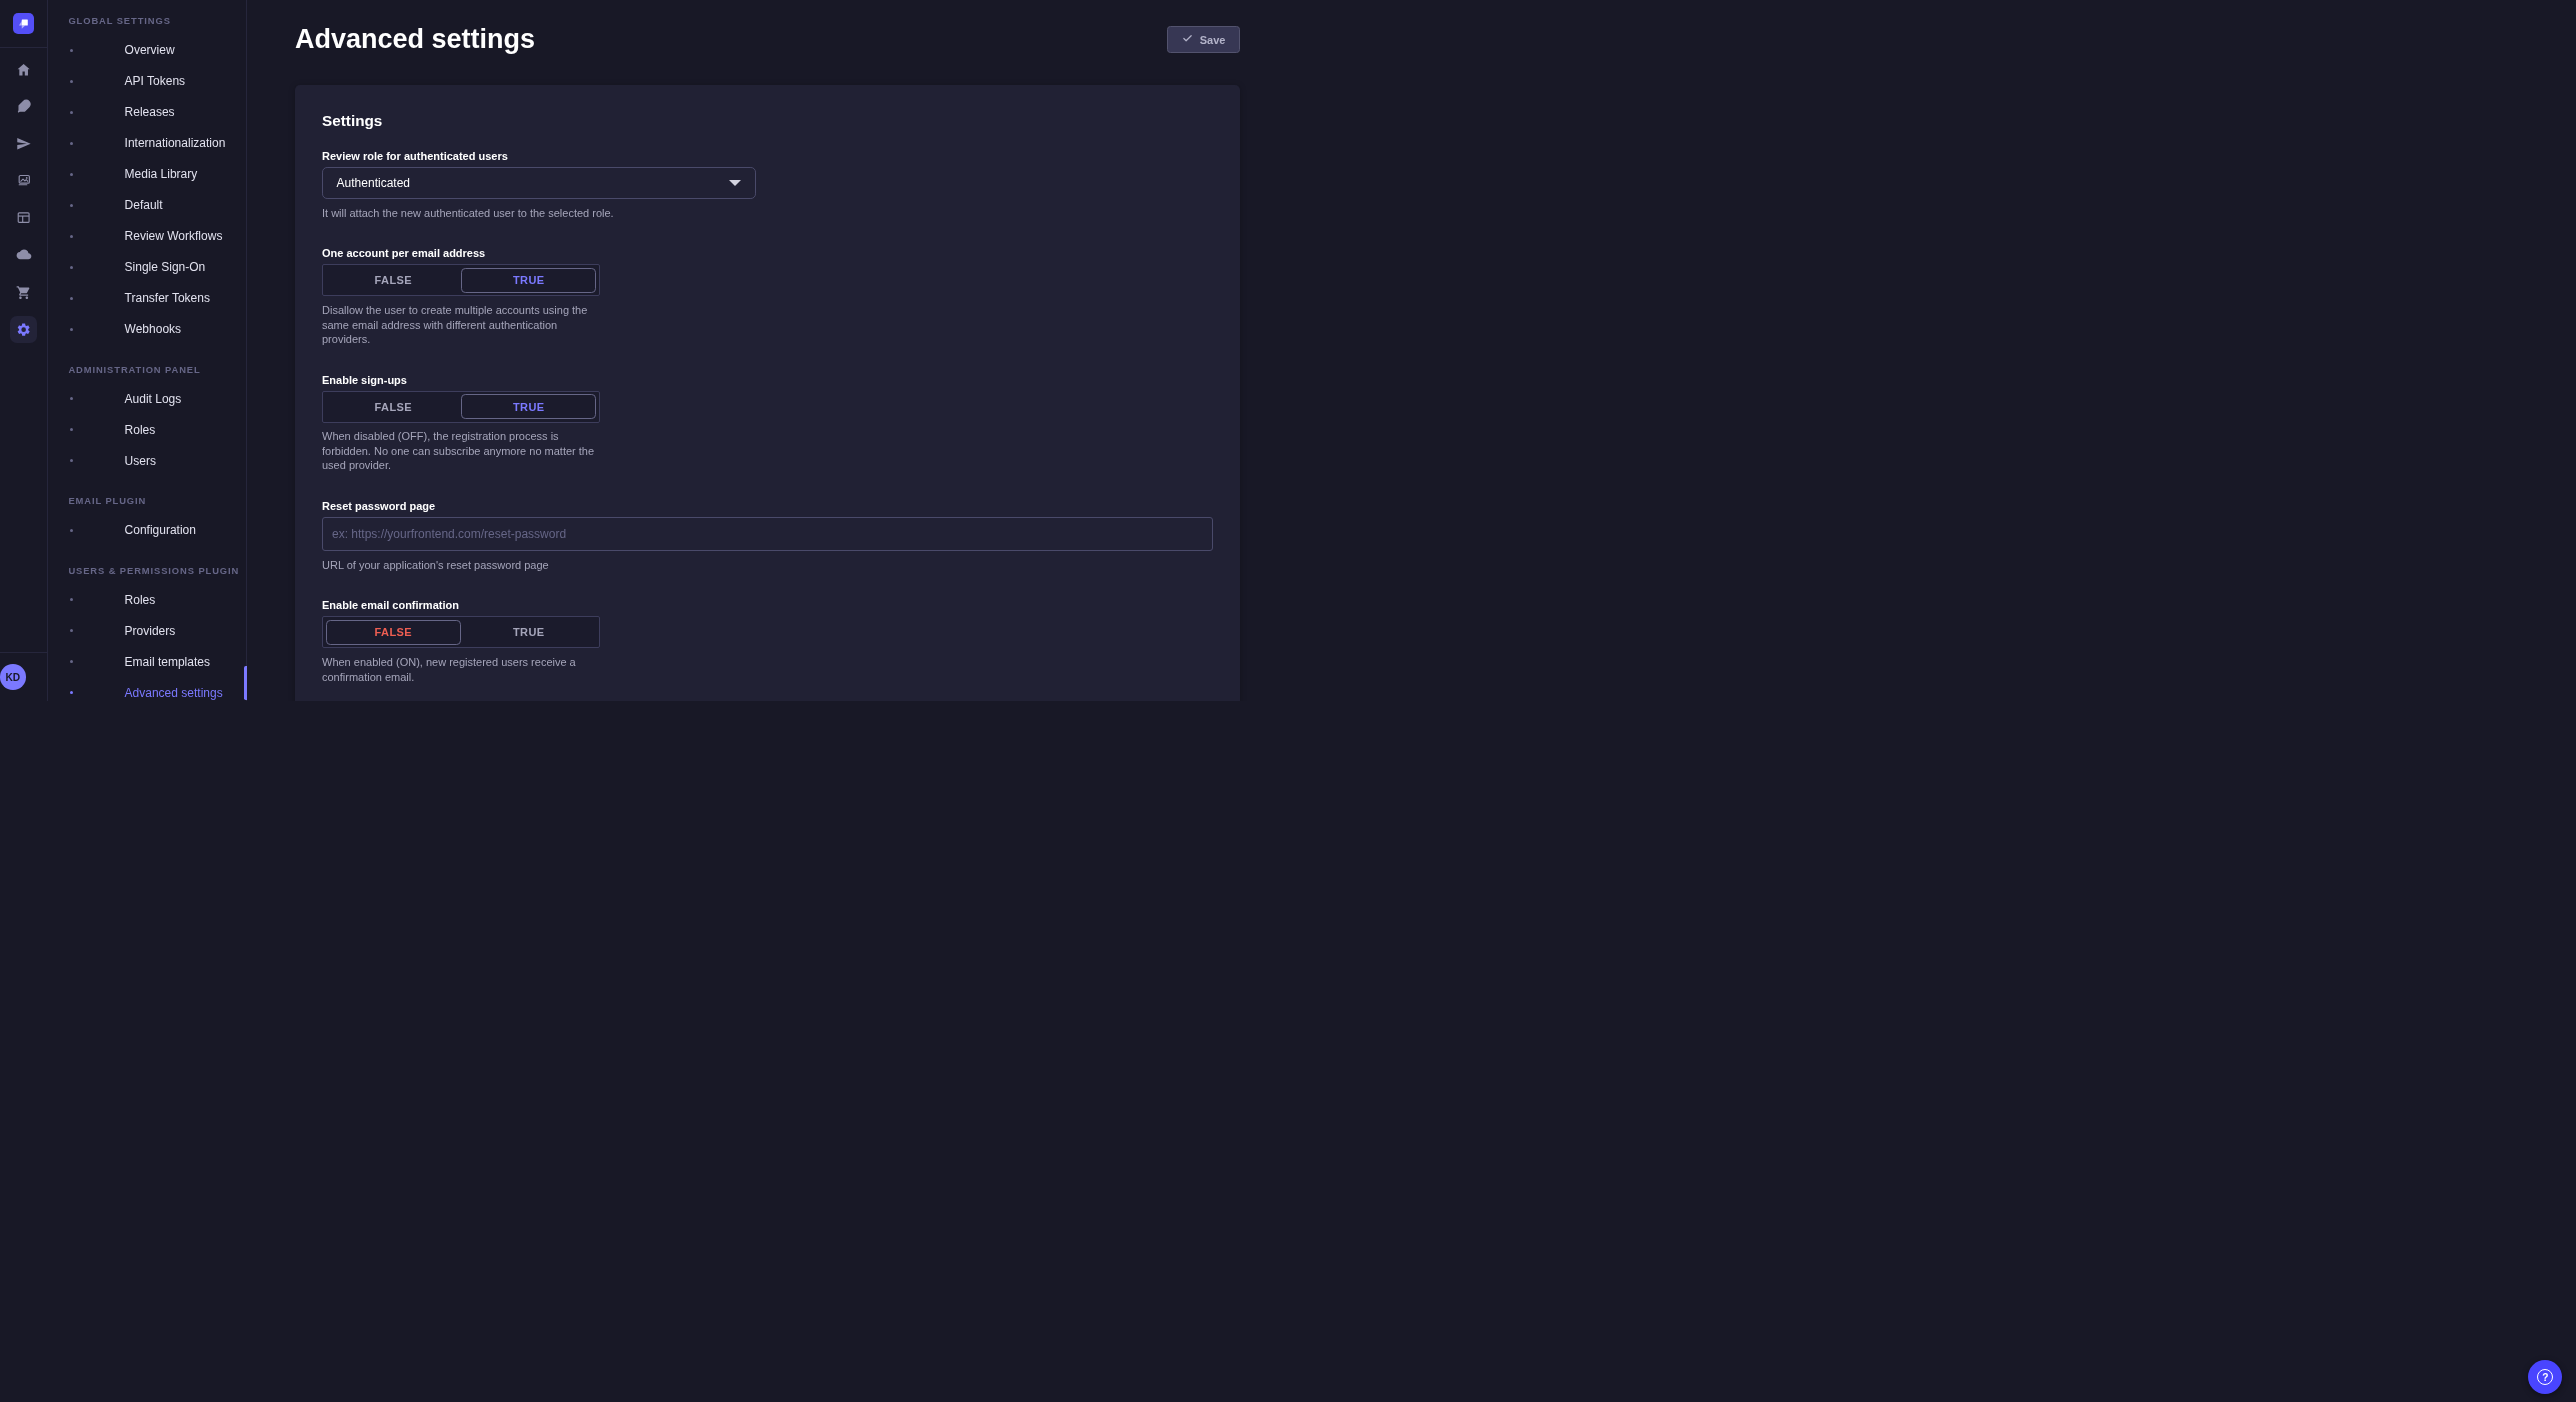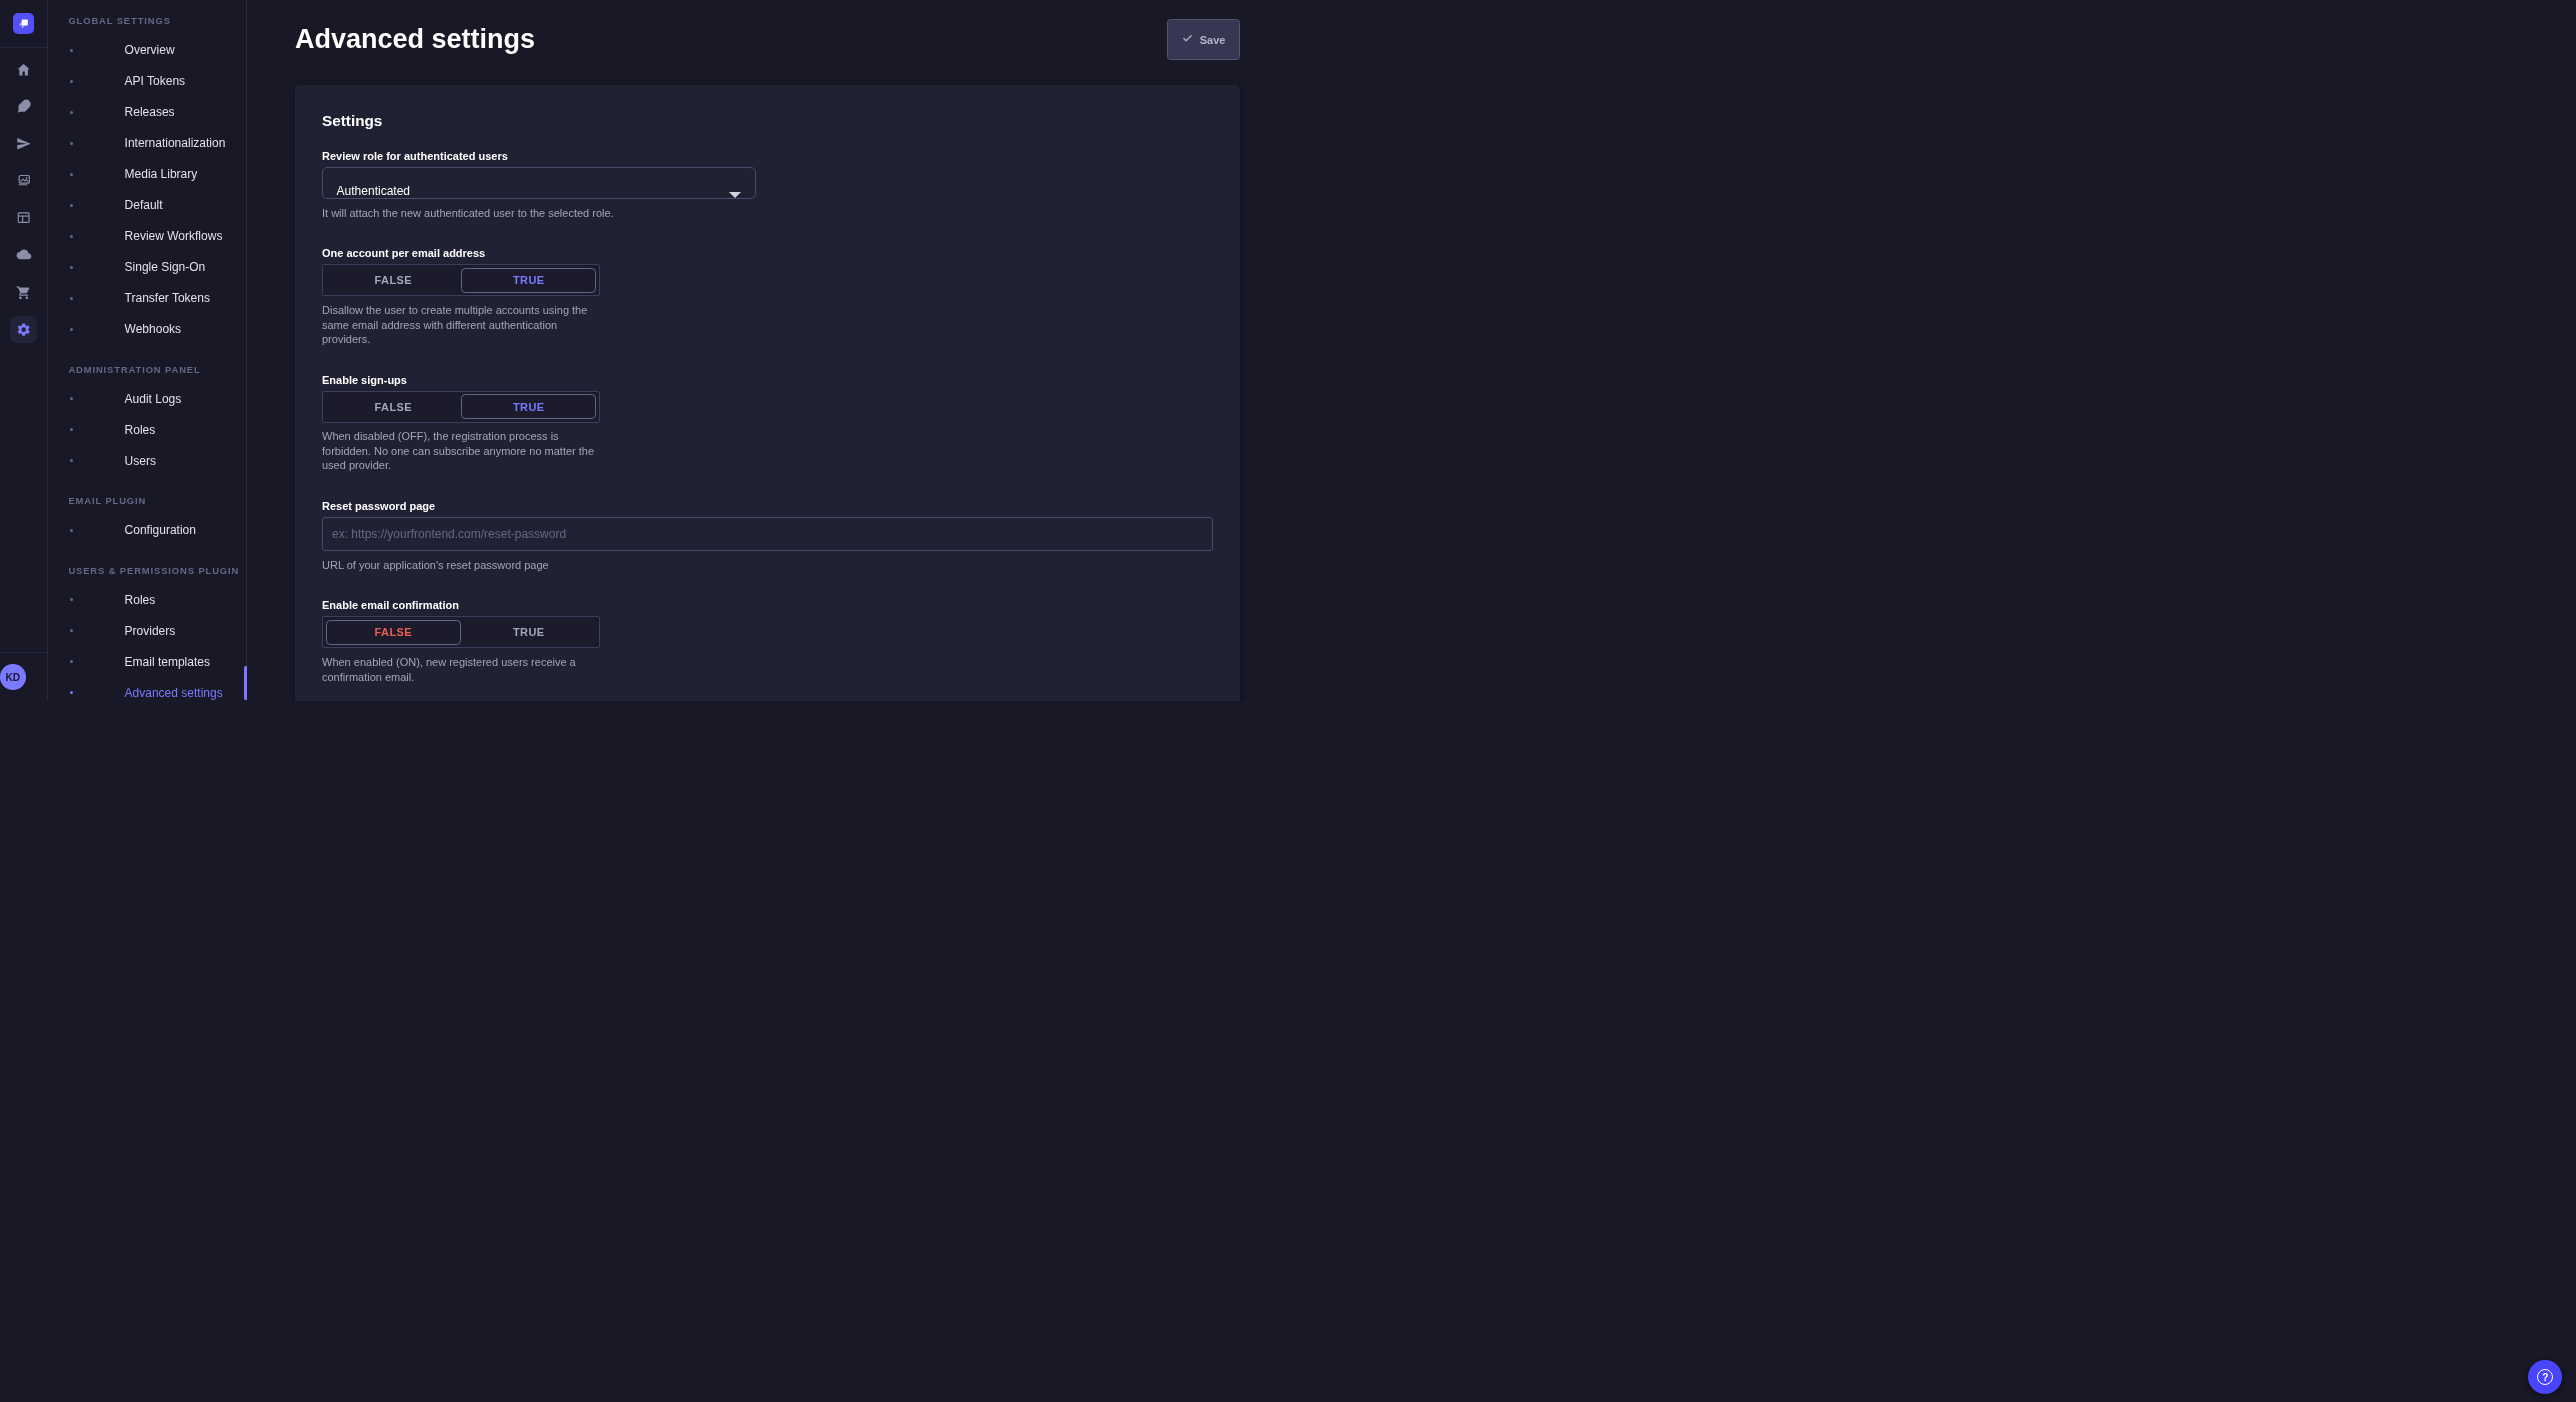--- a/index.html
+++ b/index.html
@@ -26,28 +26,28 @@
   .subnav-header:first-child { margin-top:5.1px; }
   .subnav-item { height:31px; display:flex; align-items:center; padding-left:22px; font-size:12px; color:#e2e2ef; cursor:pointer;gap:41px; }
   .bullet { width:3.4px; height:3.4px; border-radius:50%; background:#666687; margin-right:10.2px; flex:0 0 3.4px; }
   .subnav-item.active { color:#7b79ff; }
   .subnav-item.active .bullet { background:#7b79ff; }
   .active-indicator { position:absolute; right:-0.9px; top:666px; width:2.6px; height:34px; background:#7b79ff; border-radius:1.7px 0 0 1.7px; }
   
   .main { flex:1; padding:19px 48px 0; min-width:0; }
   .header-row { display:flex; justify-content:space-between; align-items:center; height:41px; }
   .page-title { font-size:27px; font-weight:700; color:#fff; }
-  .save-btn { display:flex; align-items:center; gap:6.8px; height:41px; padding:0 13.6px; background:#373754; border:0.9px solid #53536e; border-radius:3.4px; color:#b3b3c9; font-size:11px; font-weight:600; cursor:pointer; font-family:inherit; }
+  .save-btn { display:flex; align-items:center; gap:6.8px; height:27px; padding:0 13.6px; background:#373754; border:0.9px solid #53536e; border-radius:3.4px; color:#b3b3c9; font-size:11px; font-weight:600; cursor:pointer; font-family:inherit; }
   .card { margin-top:25px; background:#212134; border-radius:5.1px; padding:20.4px 27px 36px; box-shadow:0 1.7px 6.8px rgba(0,0,0,.25); }
   .card-heading { font-size:15.3px; font-weight:600; color:#fff; margin-top:6.8px; }
   .fields { margin-top:19.6px; display:flex; flex-direction:column; gap:27px; }
   .field-label { display:block; font-size:11px; font-weight:700; color:#fff; margin-bottom:5.1px; }
   .hint { margin-top:6.8px; font-size:11px; line-height:14.5px; color:#a5a5ba; }
   .field--select { width:434px; }
-  .select { height:32px; border:0.9px solid #4a4a6a; border-radius:5.1px; display:flex; align-items:flex-end; justify-content:space-between; padding:0 13.6px; font-size:12px; color:#fff; cursor:pointer; }
+  .select { height:32px; border:0.9px solid #4a4a6a; border-radius:5.1px; display:flex; align-items:center; justify-content:space-between; padding:0 13.6px; font-size:12px; color:#fff; cursor:pointer; }
   .caret { width:0; height:0; border-left:6px solid transparent; border-right:6px solid transparent; border-top:6.8px solid #d3d3e0; }
   .field--toggle { width:278px; }
   .toggle { height:32px; border:0.9px solid #3d3d5c; background:#1b1b2c; border-radius:2px; padding:2.6px; display:flex; }
   .seg { flex:1; display:flex; align-items:center; justify-content:center; font-size:11px; font-weight:700; letter-spacing:0.4px; color:#a5a5ba; border:0.9px solid transparent; border-radius:4.3px; cursor:pointer; }
   .seg.on { border-color:#666687; }
   .seg.on.pos { color:#7b79ff; }
   .seg.on.neg { color:#ee5e52; }
   .field--input { width:100%; }
   .text-input { width:100%; height:34px; background:transparent; border:0.9px solid #4a4a6a; border-radius:3px; padding:0 9px; font-size:12px; color:#5eead4; font-family:inherit; }
   .text-input::placeholder { color:#666687; }

